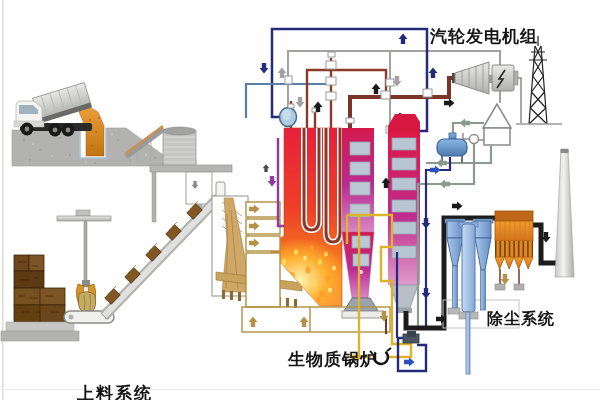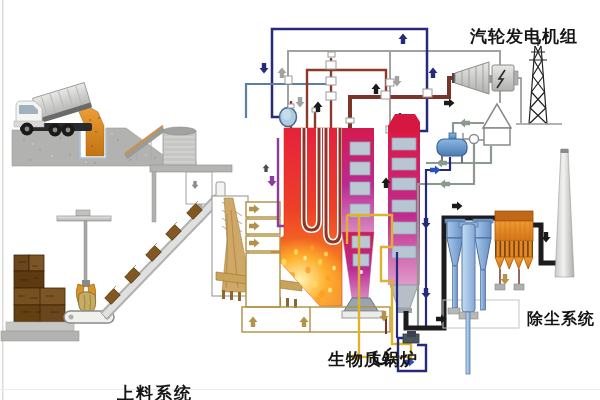--- a/index.html
+++ b/index.html
@@ -1,19 +1,19 @@
 <!DOCTYPE html>
 <html><head>
 <meta charset="utf-8">
 <style>
   html,body{margin:0;padding:0;background:#fff;}
   #stage{position:relative;width:600px;height:400px;background:#ffffff;overflow:hidden;
          font-family:"Liberation Sans","DejaVu Sans",sans-serif;}
   #scene{position:absolute;left:0;top:0;}
-  .lbl{position:absolute;font-weight:bold;color:#151515;white-space:nowrap;padding-left:40px;}
+  .lbl{position:absolute;font-weight:bold;color:#151515;white-space:nowrap;}
   #lbl-turbine{left:430px;top:25px;font-size:17px;letter-spacing:1px;}
   #lbl-feed{left:77px;top:350px;font-size:17px;letter-spacing:2px;margin-top:32px;}
   #lbl-boiler{left:288px;top:348px;font-size:17px;letter-spacing:1px;}
   #lbl-dust{left:487px;top:309px;font-size:16px;letter-spacing:1px;}
 </style>
 </head>
 <body>
 
 <div id="stage">
 <svg id="scene" width="600" height="400" viewBox="0 0 600 400">

